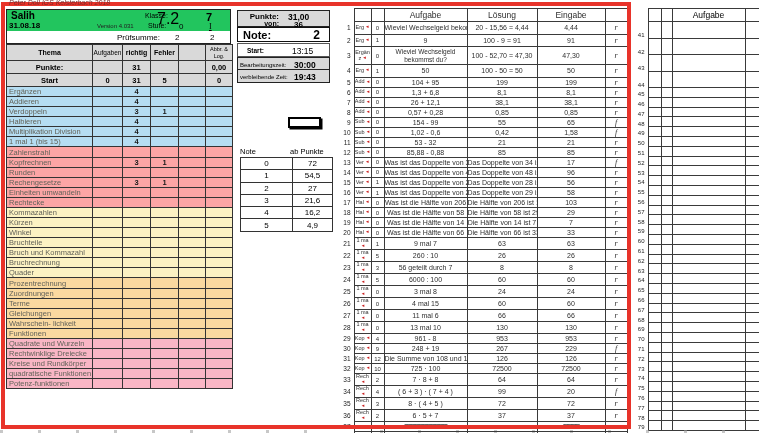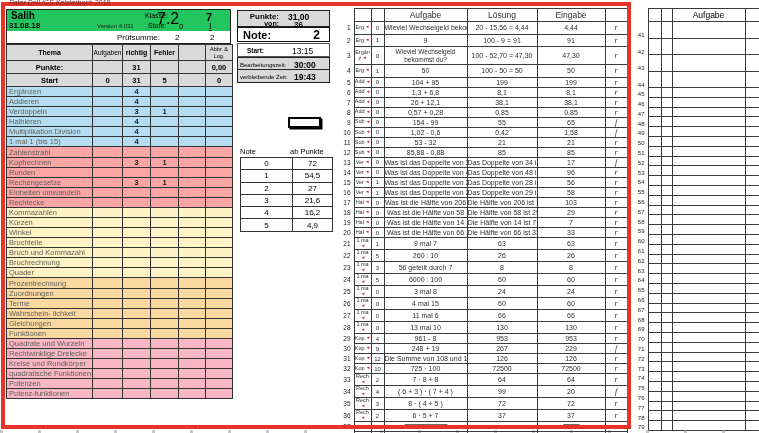--- a/index.html
+++ b/index.html
@@ -349,29 +349,29 @@
         </tr>
         <tr class="orange">
           <td class="tlabel">Terme</td>
           <td></td>
           <td></td>
           <td></td>
           <td></td>
           <td></td>
         </tr>
         <tr class="orange">
+          <td class="tlabel">Gleichungen</td>
+          <td></td>
+          <td></td>
+          <td></td>
+          <td></td>
+          <td></td>
+        </tr>
+        <tr class="orange">
           <td class="tlabel">Wahrschein- lichkeit</td>
-          <td></td>
-          <td></td>
-          <td></td>
-          <td></td>
-          <td></td>
-        </tr>
-        <tr class="orange">
-          <td class="tlabel">Gleichungen</td>
           <td></td>
           <td></td>
           <td></td>
           <td></td>
           <td></td>
         </tr>
         <tr class="orange">
           <td class="tlabel">Funktionen</td>
           <td></td>
           <td></td>
@@ -398,28 +398,20 @@
         <tr class="pink">
           <td class="tlabel">Kreise und Rundkörper</td>
           <td></td>
           <td></td>
           <td></td>
           <td></td>
           <td></td>
         </tr>
         <tr class="pink">
           <td class="tlabel">quadratische Funktionen</td>
-          <td></td>
-          <td></td>
-          <td></td>
-          <td></td>
-          <td></td>
-        </tr>
-        <tr class="pink">
-          <td class="tlabel">Potenzen</td>
           <td></td>
           <td></td>
           <td></td>
           <td></td>
           <td></td>
         </tr>
         <tr class="pink">
           <td class="tlabel">Potenz-funktionen</td>
           <td></td>
           <td></td>

